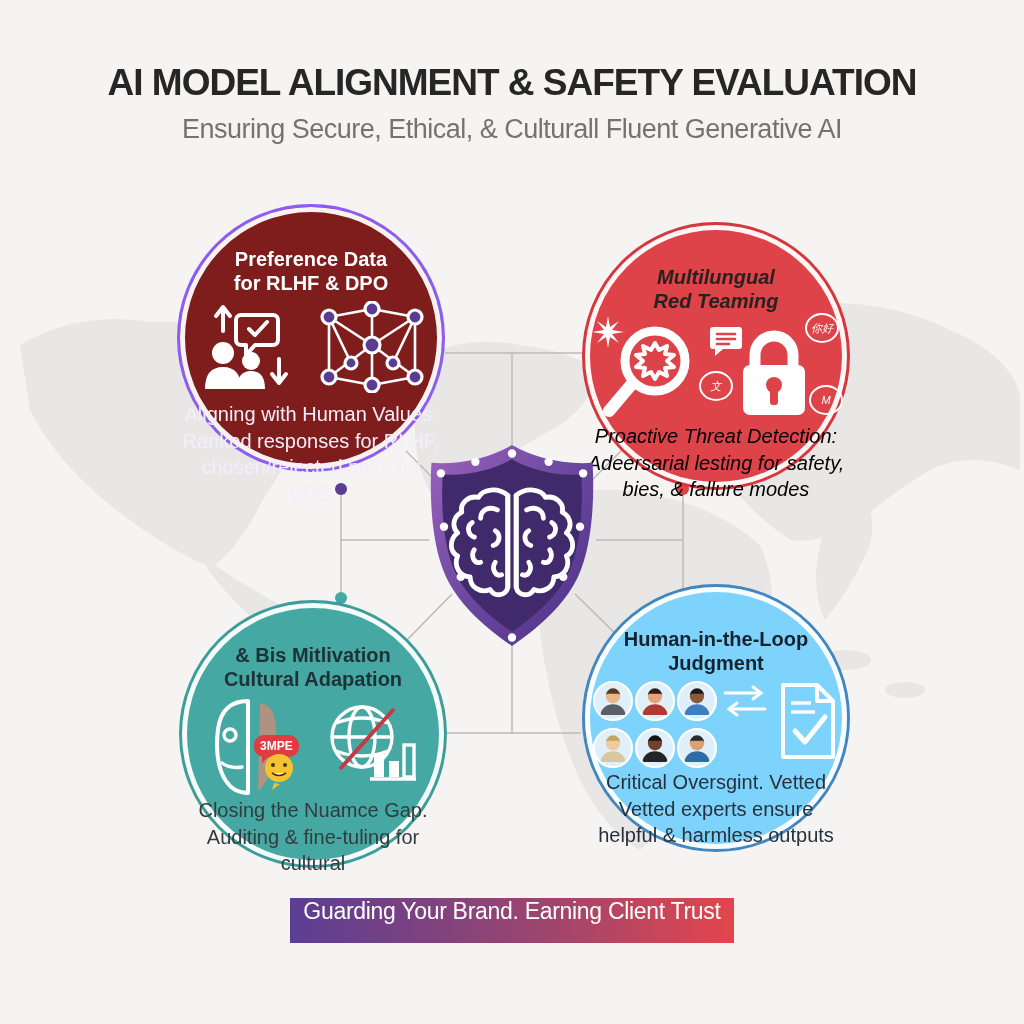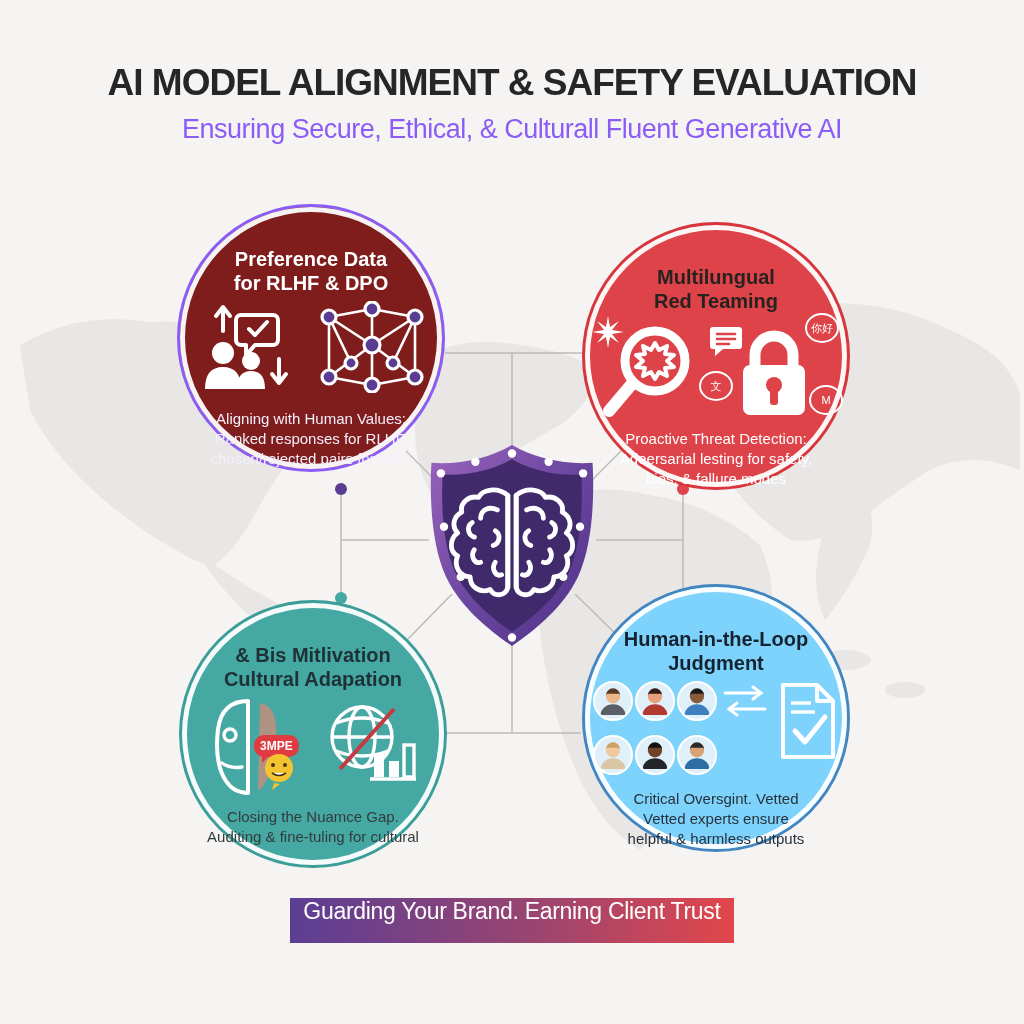--- a/index.html
+++ b/index.html
@@ -7,39 +7,39 @@
   .canvas{position:relative;width:1024px;height:1024px;background:#f5f4f3;overflow:hidden;}
 
   
   .map-layer{position:absolute;inset:0;z-index:0;}
   .connector-layer{position:absolute;inset:0;z-index:1;}
   .content-layer{position:absolute;inset:0;z-index:2;}
 
   
   .header{position:absolute;top:62px;left:0;width:1024px;text-align:center;}
   .header h1{margin:0;font-size:37px;font-weight:bold;color:#262626;letter-spacing:-1px;}
-  .header h2{margin:10px 0 16px 0;font-size:27px;font-weight:normal;color:#8b5cf6;letter-spacing:-0.5px;}
+  .header h2{margin:10px 0 16px 0;font-size:27px;font-weight:normal;color:#737373;letter-spacing:-0.5px;}
 
   
   .node{position:absolute;width:268px;height:268px;border-radius:50%;box-sizing:border-box;
         text-align:center;}
   .node-inner{position:absolute;inset:0;border-radius:50%;box-shadow:inset 0 0 0 5px rgba(255,255,255,0.95);}
   .node.purple{left:177px;top:204px;background:#7f1d1d;border:3px solid #8b5cf6;}
-  .node.red{left:582px;top:222px;background:#dd4349;border:3px solid #d8363d;}
+  .node.red{left:582px;top:222px;background:#dd4349;border:3px solid #d8363d;font-style:italic;}
   .node.teal{left:179px;top:600px;background:#45a8a2;border:3px solid #3d9d98;}
   .node.blue{left:582px;top:584px;background:#7dd3fc;border:3px solid #4486c0;}
   .node-content{position:absolute;inset:0;display:flex;flex-direction:column;align-items:center;padding-top:40px;box-sizing:border-box;}
   .node-title{font-size:20px;font-weight:bold;line-height:1.2;}
   .node.purple .node-title{color:#ffffff;}
   .node.red .node-title{color:#27221f;}
   .node.teal .node-title{color:#1e3136;}
   .node.blue .node-title{color:#152230;}
-  .node-body{font-size:15px;line-height:1.33;margin-top:6px;}
+  .node-body{font-size:20px;line-height:1.33;}
   .node.purple .node-body{color:#f3eefb;}
-  .node.red .node-body{color:#ffffff;}
+  .node.red .node-body{color:#000000;}
   .node.teal .node-body{color:#343b3e;}
   .node.blue .node-body{color:#27313b;}
   .icons{height:104px;display:flex;justify-content:center;gap:18px;margin-top:6px;}
 
   
   .avatar-grid{display:grid;grid-template-columns:repeat(3,36px);grid-gap:6px;}
   .avatar{width:36px;height:36px;border-radius:50%;border:2px solid #fff;overflow:hidden;background:#dff0fa;}
 
   
   .mask-wrap{position:relative;width:96px;height:100px;}

